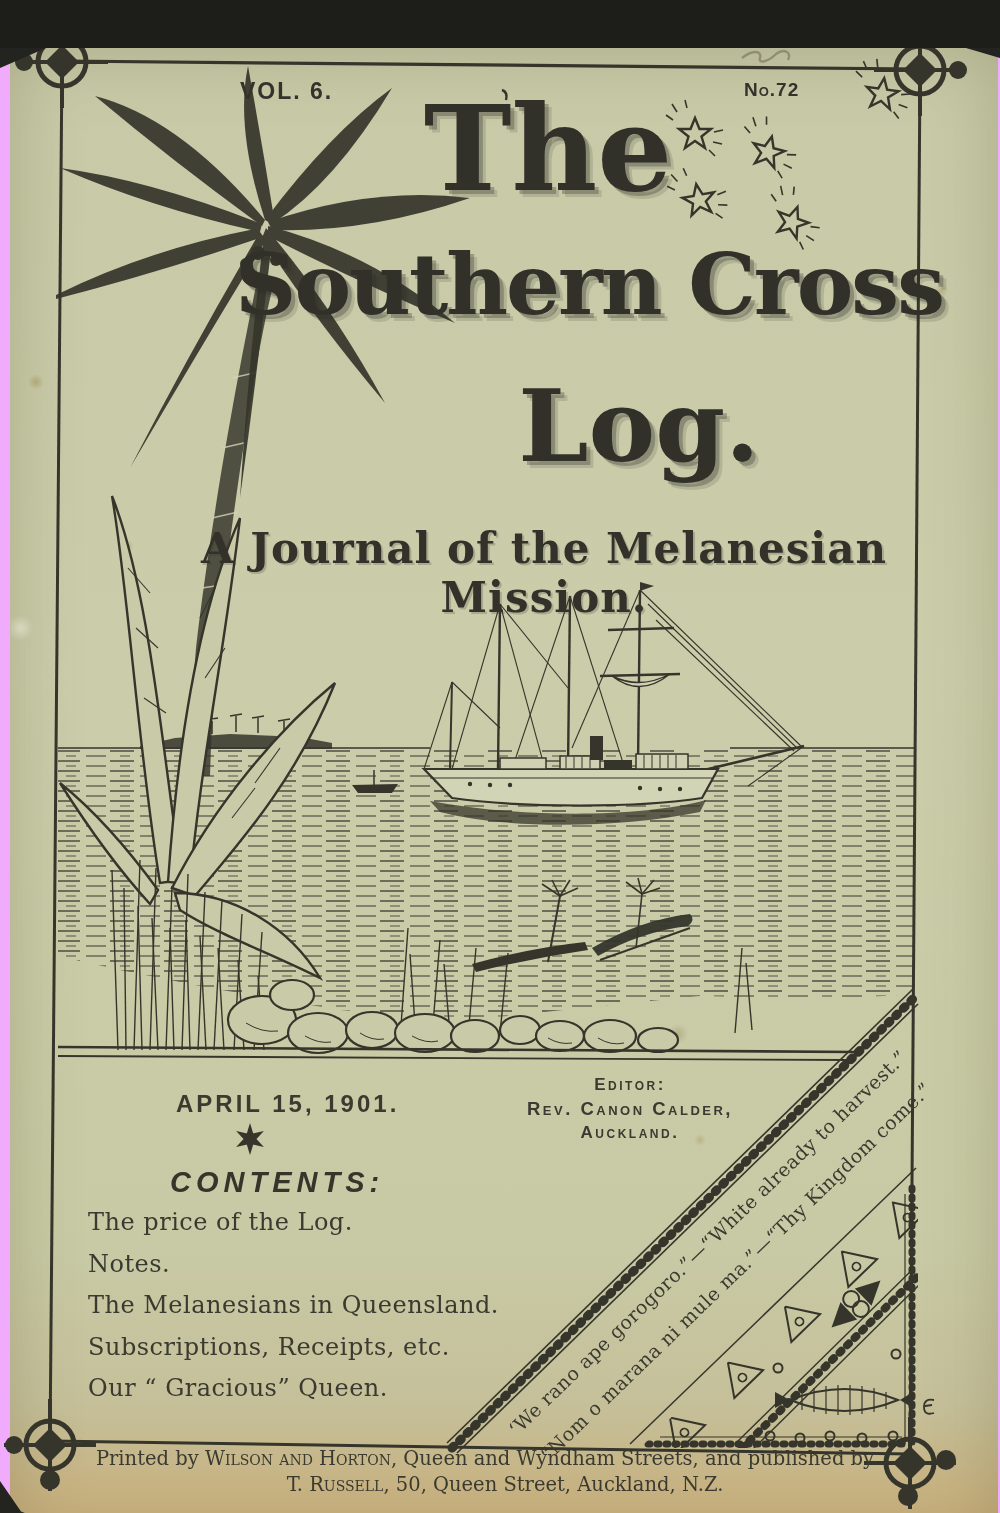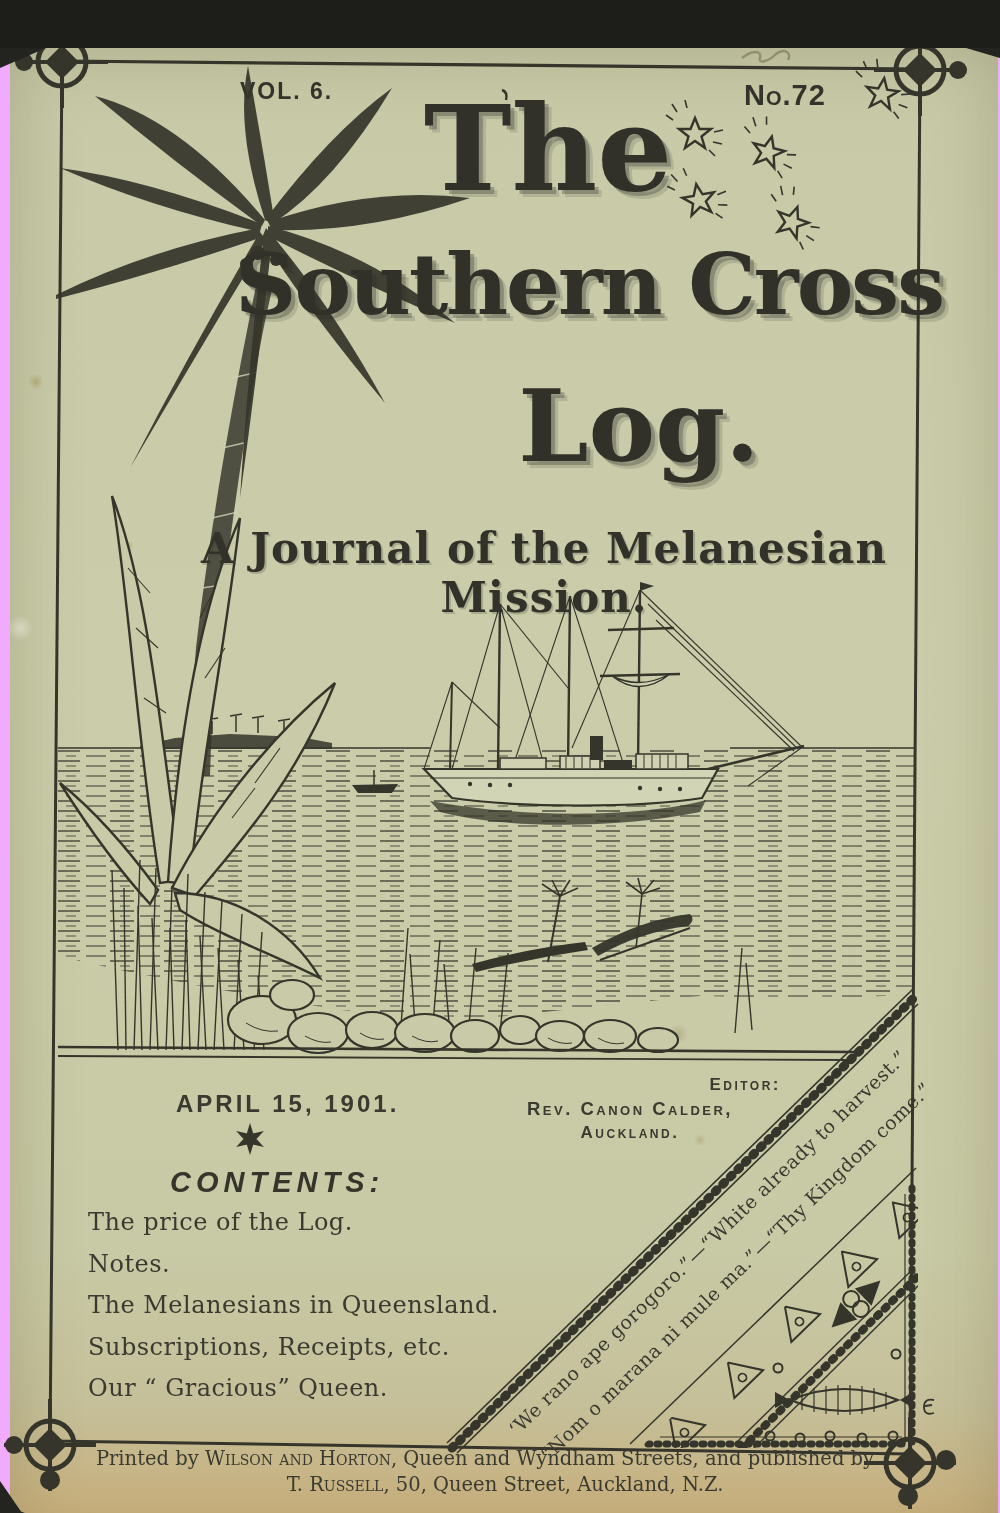--- a/index.html
+++ b/index.html
@@ -16,30 +16,30 @@
       linear-gradient(180deg,#c7c9a7 0%,#cbcdaa 42%,#c8caa5 80%,#c5c09a 90%,#c9a972 100%);
     box-shadow: inset 0 0 70px rgba(95,85,45,.28);}
   .tear{position:absolute;background:#23231f;z-index:6;}
   #svgart{position:absolute;left:0;top:0;z-index:2;}
   .txt{position:absolute;z-index:4;}
   .sans{font-family:"Liberation Sans",sans-serif;}
   .blackletter{font-family:"DejaVu Serif",serif;font-weight:bold;color:#31312a;line-height:1;
     text-shadow:4px 4px 0 rgba(48,48,40,.30),7px 7px 0 rgba(48,48,40,.15);}
   .center{text-align:center;}
   #vol{left:240px;top:30px;font-size:23px;font-weight:bold;letter-spacing:2px;color:#33332b;}
-  #issue-no{left:744px;top:31px;font-size:29px;font-weight:bold;letter-spacing:1px;font-variant:small-caps;color:#33332b;}
+  #issue-no{left:744px;top:31px;font-size:19px;font-weight:bold;letter-spacing:1px;font-variant:small-caps;color:#33332b;}
   #title-top{left:398px;top:42px;width:300px;font-size:118px;}
   #title-mid{left:235px;top:194px;width:700px;font-size:85px;letter-spacing:-2px;white-space:nowrap;}
   #title-bot{left:489px;top:328px;width:300px;font-size:100px;}
   #subtitle{left:94px;top:476px;width:900px;font-size:42px;font-weight:bold;letter-spacing:1px;
     font-family:"DejaVu Serif",serif;color:#32322b;text-shadow:2px 2px 0 rgba(48,48,40,.22);}
   #date-line{left:176px;top:1042px;font-size:24px;font-weight:bold;letter-spacing:3px;color:#3a3a30;}
   #editor-block{left:479px;top:1026px;width:302px;font-weight:bold;color:#3a3a30;}
   #editor-block .ed{font-variant:small-caps;letter-spacing:2.5px;line-height:1.35;}
-  #editor-label{font-size:17px;text-align:right;}
+  #editor-label{font-size:17px;}
   #editor-name{font-size:18.5px;}
   #editor-city{font-size:17px;}
   #contents-heading{left:170px;top:1118px;font-size:29px;font-weight:bold;font-style:italic;
     letter-spacing:5px;color:#35352c;}
   #contents-list{left:88px;top:1160px;width:430px;font-size:24px;color:#3a3a30;}
   #contents-list .ci{margin-bottom:13.5px;letter-spacing:.5px;}
   .quote{width:560px;height:26px;font-size:19px;letter-spacing:.5px;color:#3a3a30;
     text-align:center;transform:rotate(-44deg);transform-origin:center;white-space:nowrap;}
   #quote1{left:429px;top:1183px;}
   #quote2{left:457px;top:1212px;}

